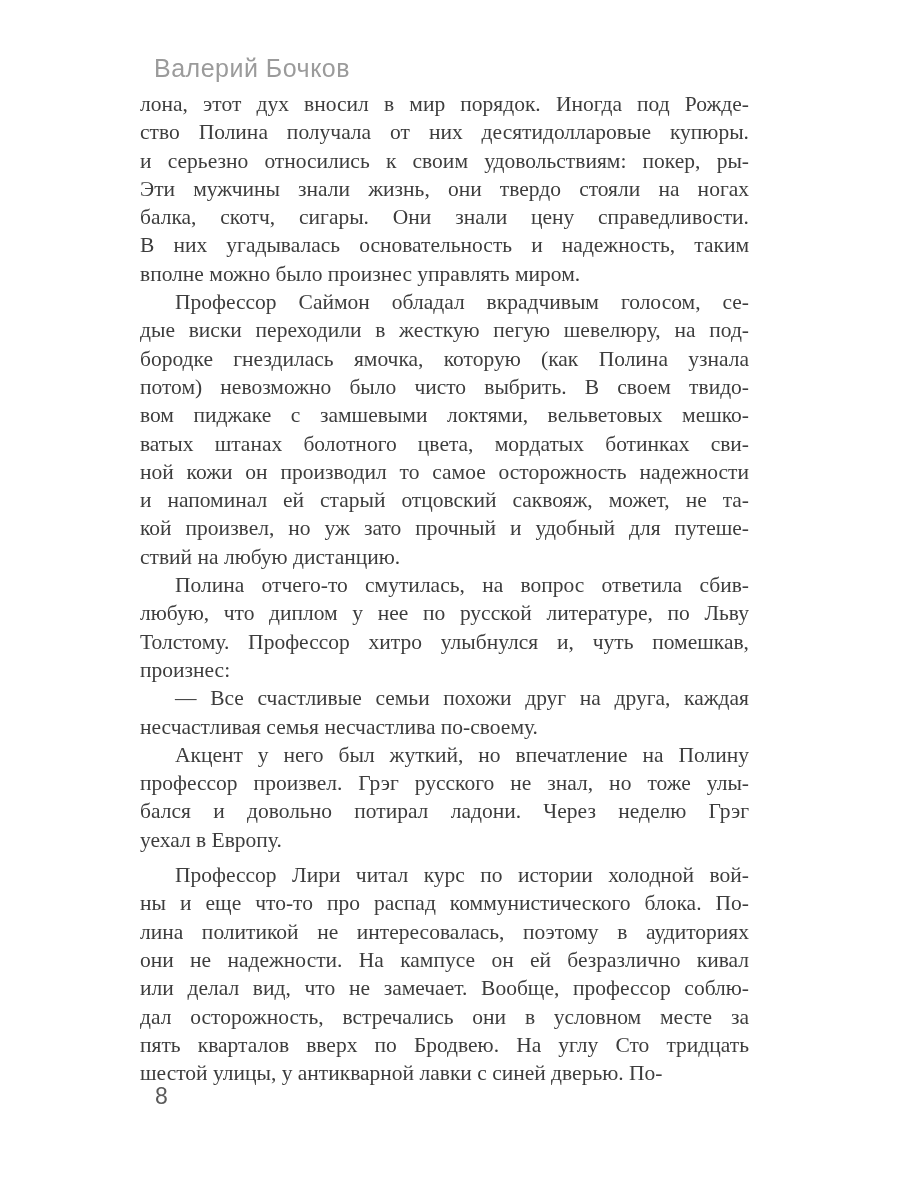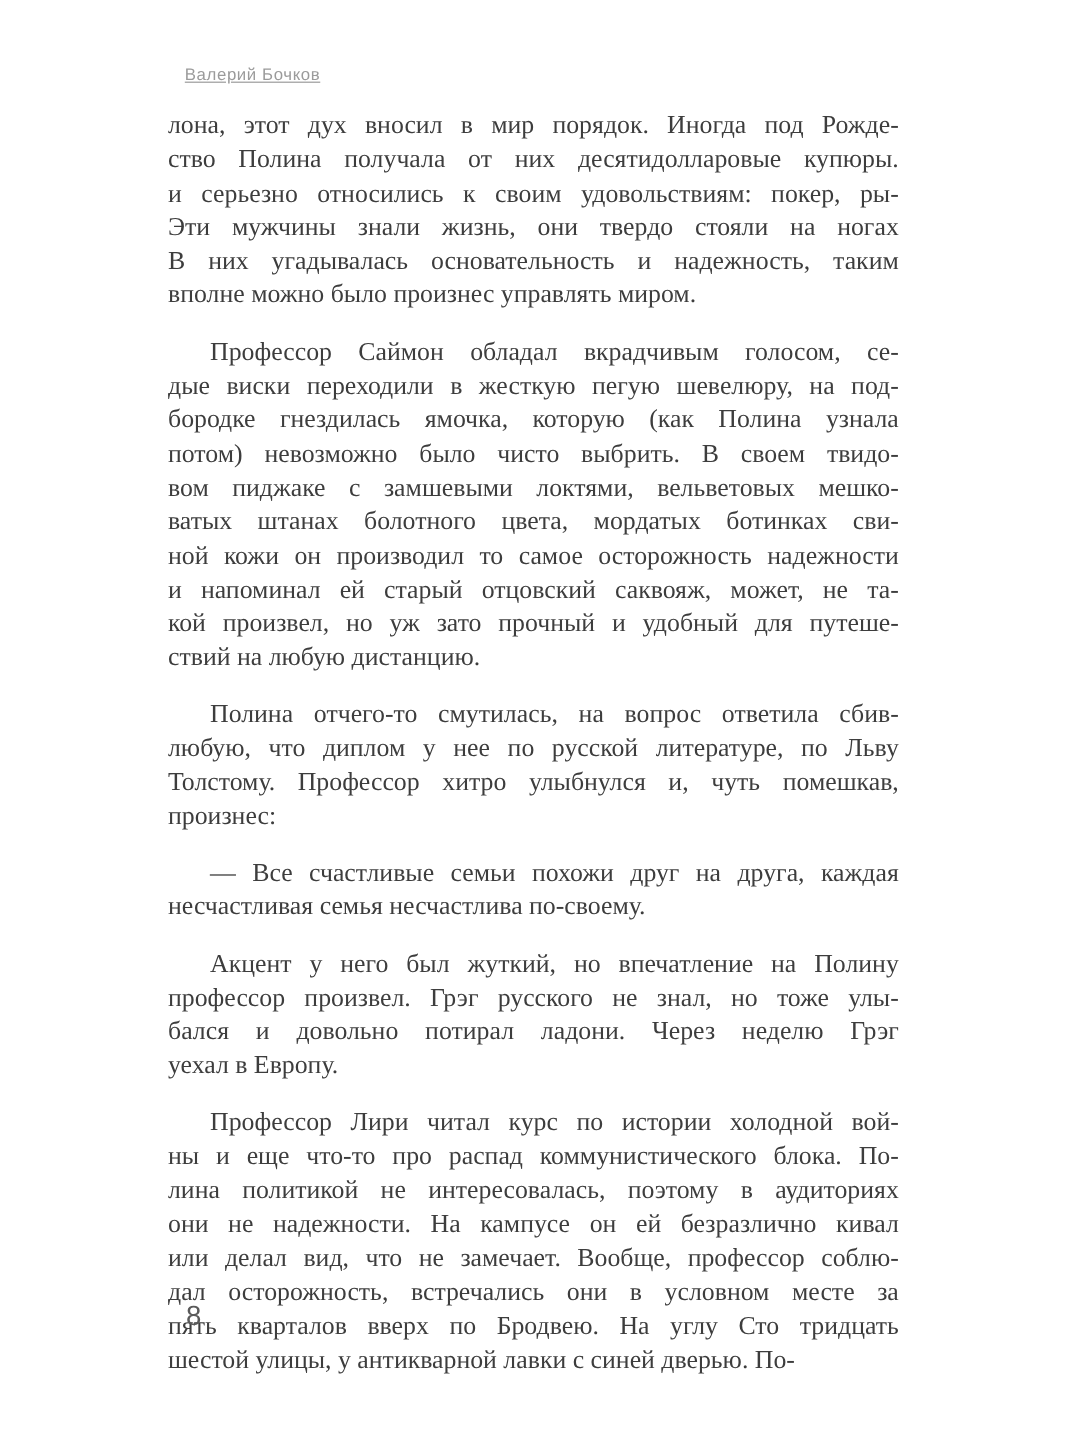--- a/index.html
+++ b/index.html
@@ -18,25 +18,24 @@
     width: 900px;
     height: 1200px;
     background: var(--background);
     overflow: hidden;
   }
   .running-header {
     position: absolute;
     left: 154px;
     top: 54px;
     font-family: "Liberation Sans", sans-serif;
-    font-size: 14px;
+    font-size: 25px;
     font-weight: 400;
     letter-spacing: 0.5px;
     color: var(--header-text);
-    text-decoration: underline;
   }
   .text-block {
     position: absolute;
     left: 140px;
     top: 90px;
     width: 609px;
   }
   .paragraph {
     margin: 0;
     padding: 0;
@@ -55,21 +54,20 @@
   }
   
   .line:not(.last)::after {
     content: "";
     display: inline-block;
     width: 100%;
     height: 0;
   }
   .line.indent {
     text-indent: 35px;
-    margin-top: 19px;
   }
   .page-number {
     position: absolute;
     left: 155px;
     top: 1083px;
     font-family: "Liberation Sans", sans-serif;
     font-size: 23px;
     color: var(--page-number-text);
   }
 </style>
@@ -78,20 +76,21 @@
 
 <div class="page">
   <div class="running-header">Валерий Бочков</div>
 
   <div class="text-block">
       <div class="paragraph">
         <div class="line">лона, этот дух вносил в мир порядок. Иногда под Рожде-</div>
         <div class="line">ство Полина получала от них десятидолларовые купюры.</div>
         <div class="line">и серьезно относились к своим удовольствиям: покер, ры-</div>
         <div class="line">Эти мужчины знали жизнь, они твердо стояли на ногах</div>
+        <div class="line">балка, скотч, сигары. Они знали цену справедливости.</div>
         <div class="line">В них угадывалась основательность и надежность, таким</div>
         <div class="line last">вполне можно было произнес управлять миром.</div>
       </div>
       <div class="paragraph">
         <div class="line indent">Профессор Саймон обладал вкрадчивым голосом, се-</div>
         <div class="line">дые виски переходили в жесткую пегую шевелюру, на под-</div>
         <div class="line">бородке гнездилась ямочка, которую (как Полина узнала</div>
         <div class="line">потом) невозможно было чисто выбрить. В своем твидо-</div>
         <div class="line">вом пиджаке с замшевыми локтями, вельветовых мешко-</div>
         <div class="line">ватых штанах болотного цвета, мордатых ботинках сви-</div>

